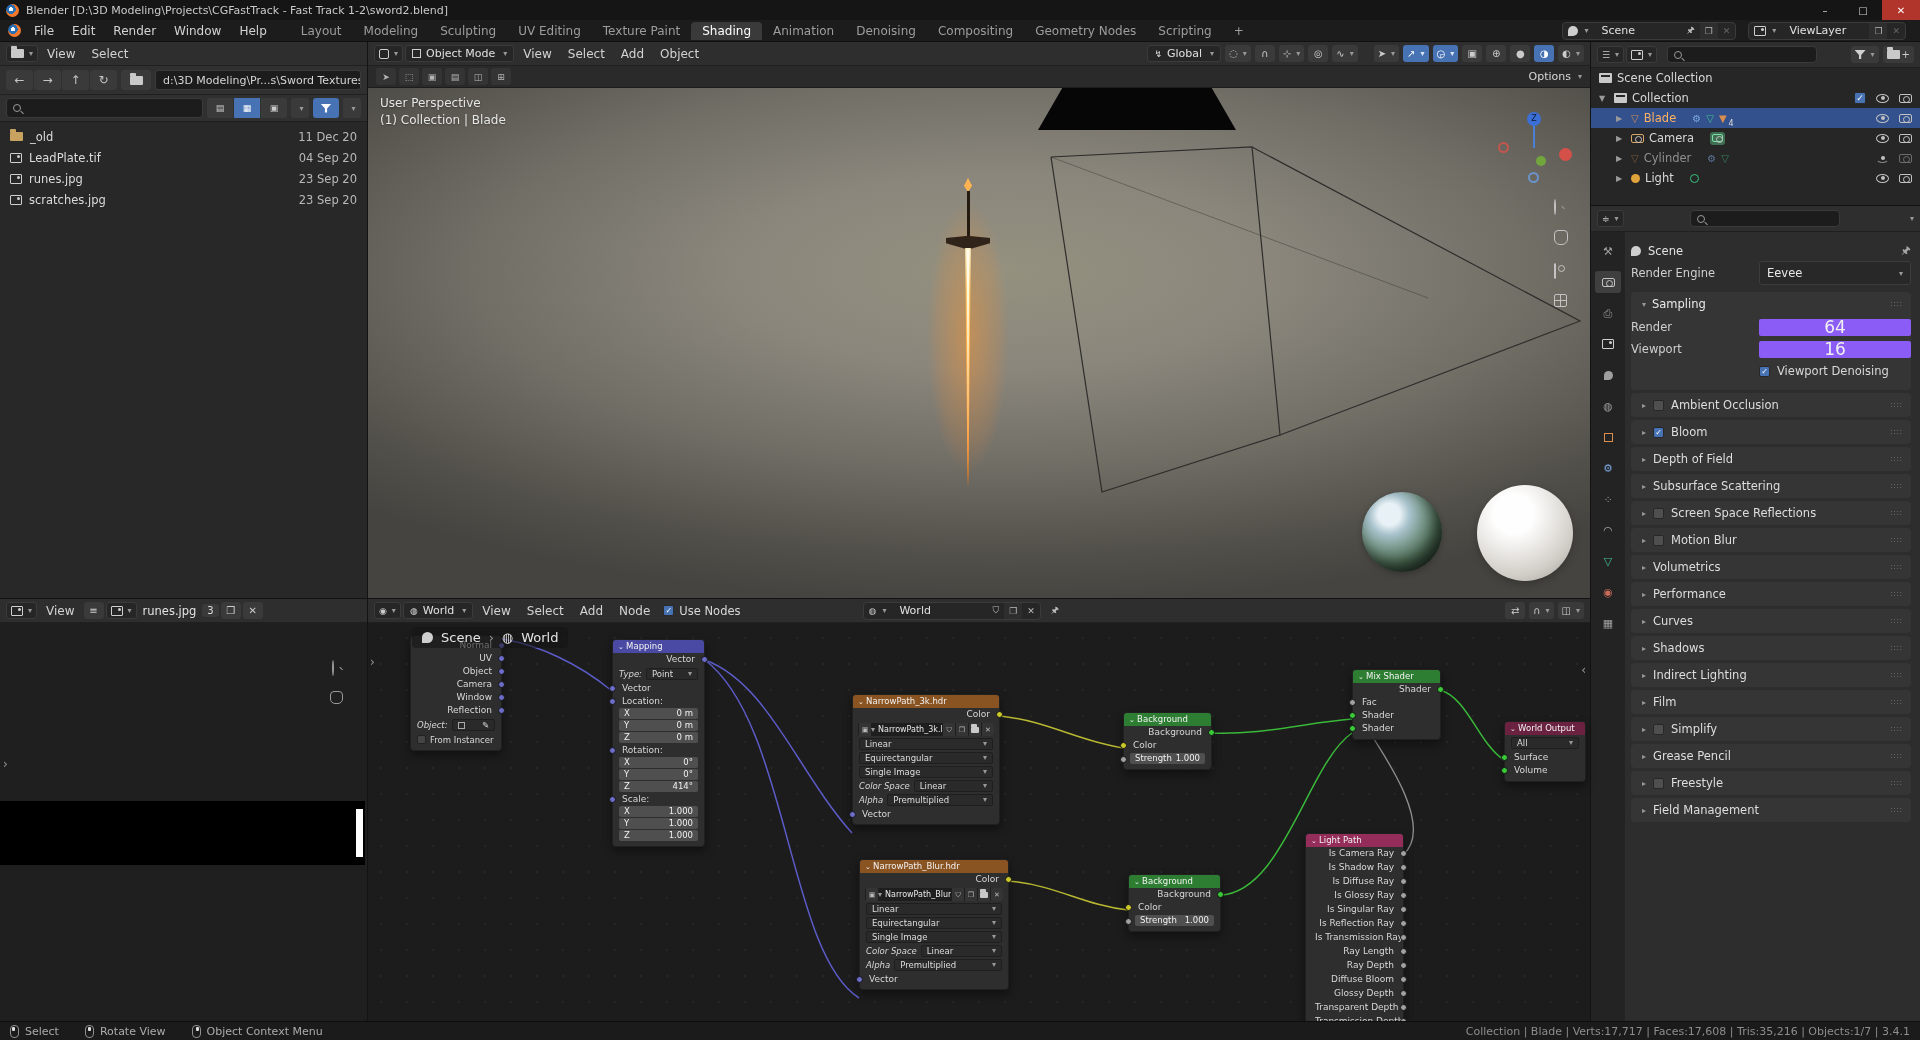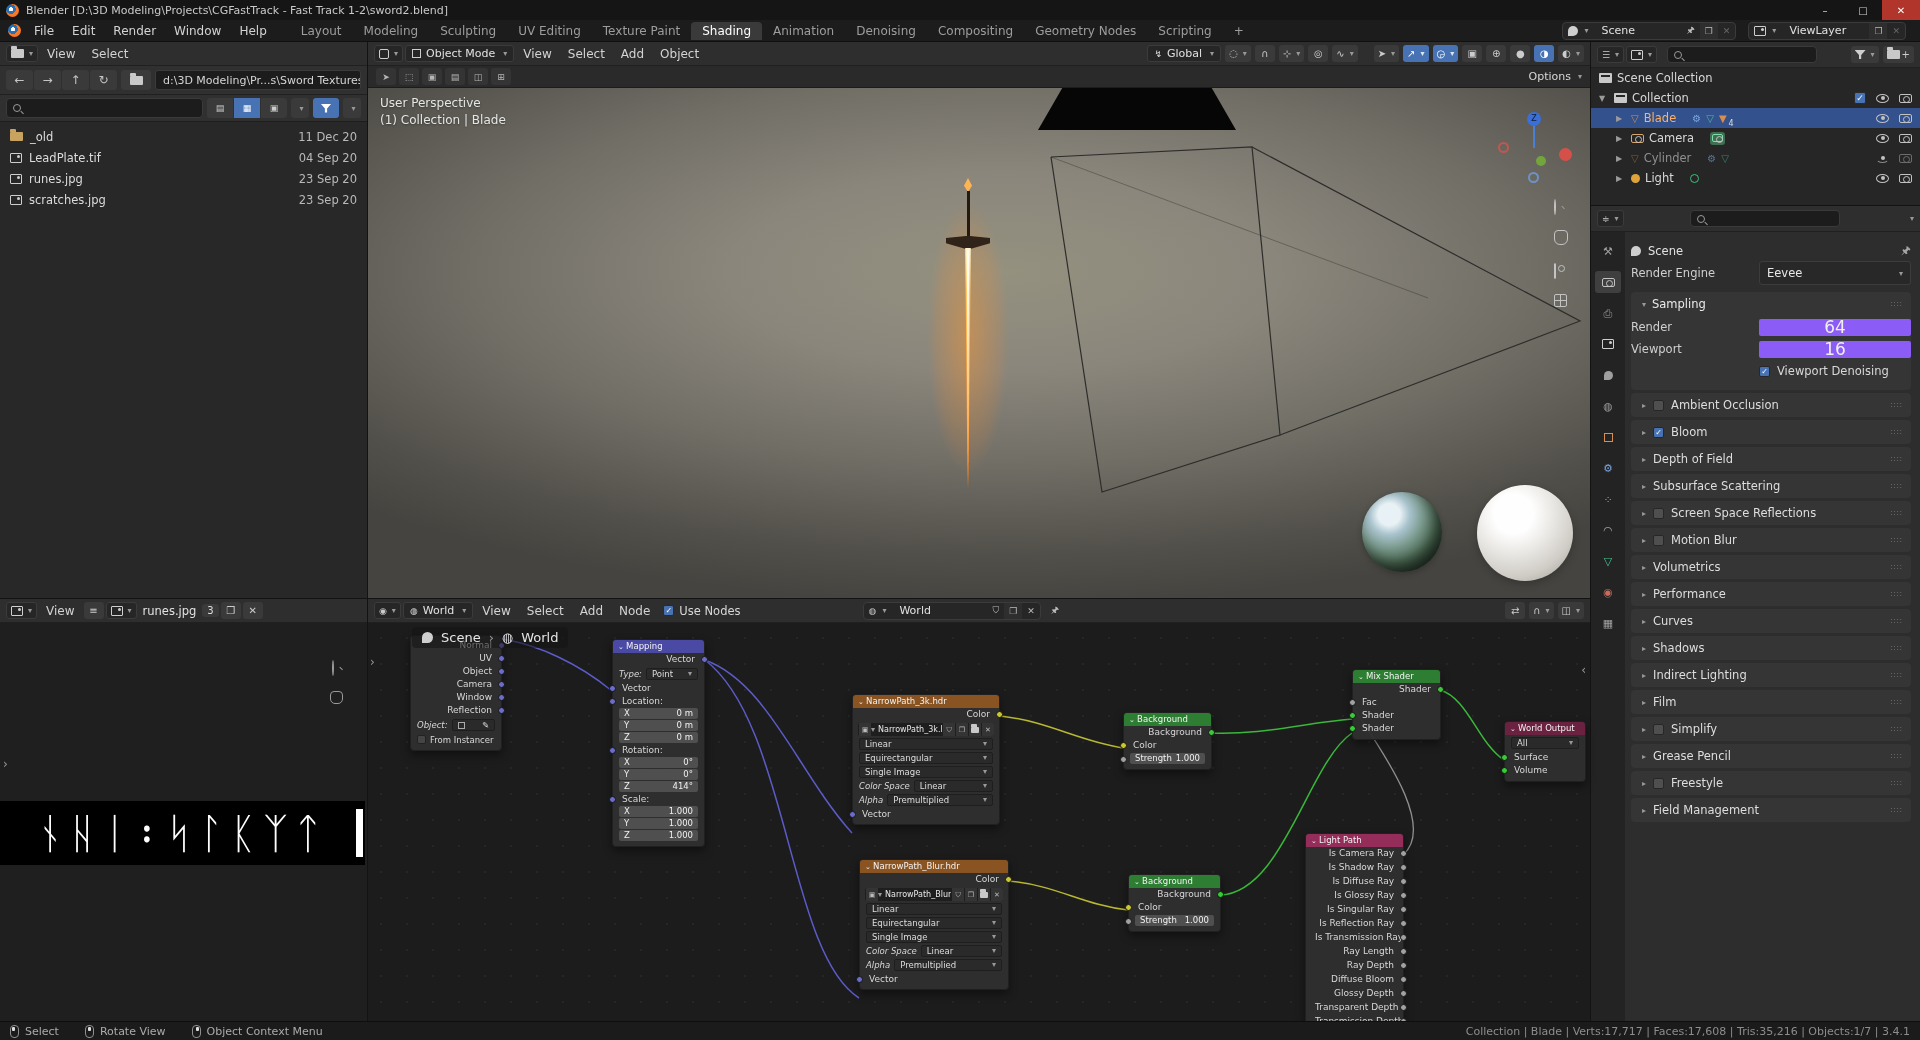--- a/index.html
+++ b/index.html
@@ -322,21 +322,20 @@
       <span class="etype">
           <span class="i-img"></span>
           <span class="cv">▾</span>
         </span>
       <span style="color:#e2e2e2;font-size:11.5px;padding:0 4px;">runes.jpg</span>
       <span class="badge">3</span>
       <span class="hbtn">❐</span>
       <span class="hbtn">✕</span>
     </div>
     <div id="runes-strip">
-      <span class="runes">ᚾᚺᛁ᛬ᛋᛚᛕᛉᛏ</span>
       <span style="position:absolute;right:2px;top:8px;width:7px;height:48px;background:#fff;"></span>
     </div>
     <span class="floaticon" style="left:3px;top:158px;font-size:12px;">›</span>
     <span class="floaticon" style="left:332px;top:62px;"><span class="i-mag"></span></span>
     <span class="floaticon" style="left:330px;top:92px;width:13px;height:13px;border:1.4px solid #9a9a9a;border-radius:4px 4px 5px 5px;"></span>
   </div>
 
   <div id="viewport" class="abs">
     <div id="vp-hdr" class="ehdr">
       <span class="etype">

